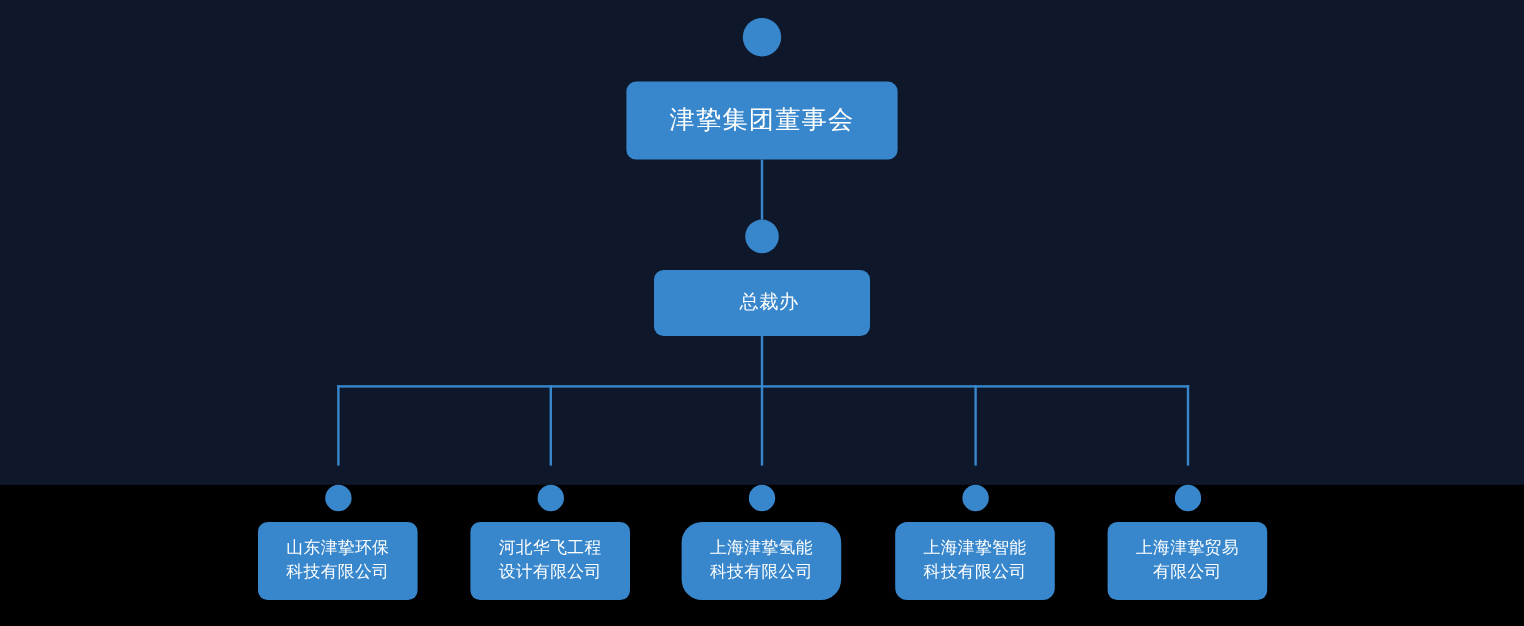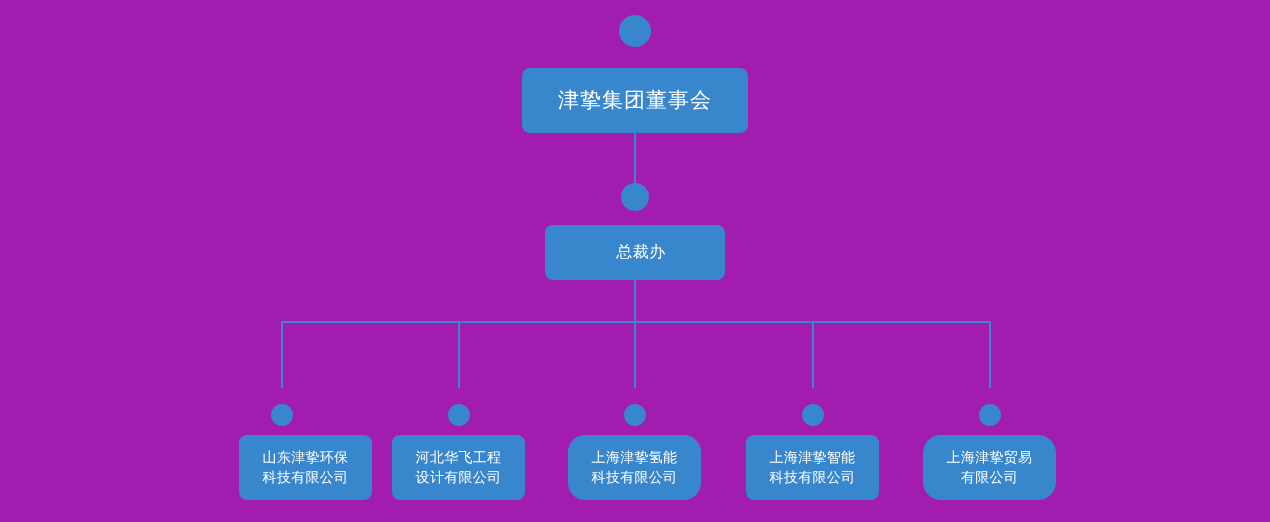--- a/index.html
+++ b/index.html
@@ -9,22 +9,22 @@
   }
   body {
     width: 1270px;
     height: 522px;
     overflow: hidden;
     font-family: "DejaVu Sans", "Liberation Sans", sans-serif;
   }
   #org-chart {
     position: relative;
     width: 1270px;
-    height: 522px;
-    background: #a21caf;
+    height: 404px;
+    background: #0f172a;
   }
 
   
   .conn-v, .conn-h {
     position: absolute;
     background: #3887cd;
   }
   .conn-v { width: 2px; }
   .conn-h { height: 2px; }
 
@@ -104,34 +104,34 @@
   <div class="conn-v" style="left:634px; top:321px; height:67px;"></div>
   <div class="conn-v" style="left:812px; top:321px; height:67px;"></div>
   <div class="conn-v" style="left:989px; top:321px; height:67px;"></div>
 
   <div class="dot dot-leaf" style="left:271px;"></div>
   <div class="dot dot-leaf" style="left:448px;"></div>
   <div class="dot dot-leaf" style="left:624px;"></div>
   <div class="dot dot-leaf" style="left:802px;"></div>
   <div class="dot dot-leaf" style="left:979px;"></div>
 
-  <div class="node-box box-leaf" style="left:215px;margin-left:24px;">
+  <div class="node-box box-leaf" style="left:215px;">
     <span class="label">山东津挚环保
 科技有限公司</span>
   </div>
   <div class="node-box box-leaf" style="left:392px;">
     <span class="label">河北华飞工程
 设计有限公司</span>
   </div>
   <div class="node-box box-leaf" style="left:568px;border-radius:17px;">
     <span class="label">上海津挚氢能
 科技有限公司</span>
   </div>
-  <div class="node-box box-leaf" style="left:746px;">
+  <div class="node-box box-leaf" style="left:746px;border-radius:10px;">
     <span class="label">上海津挚智能
 科技有限公司</span>
   </div>
-  <div class="node-box box-leaf" style="left:923px;border-radius:18px;">
+  <div class="node-box box-leaf" style="left:923px;">
     <span class="label">上海津挚贸易
 有限公司</span>
   </div>
 
 </div>
 
 </body></html>

